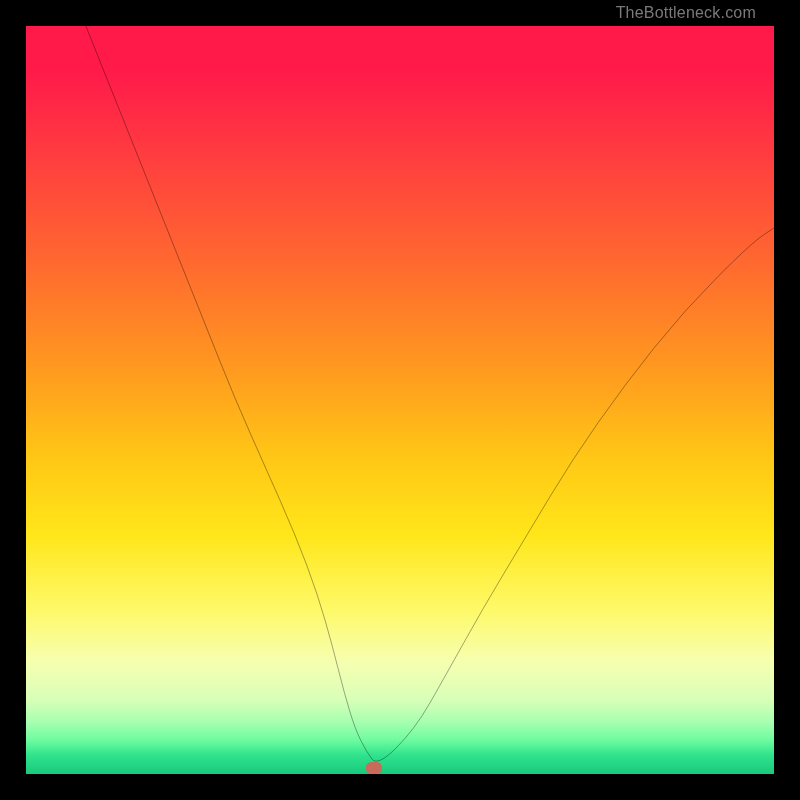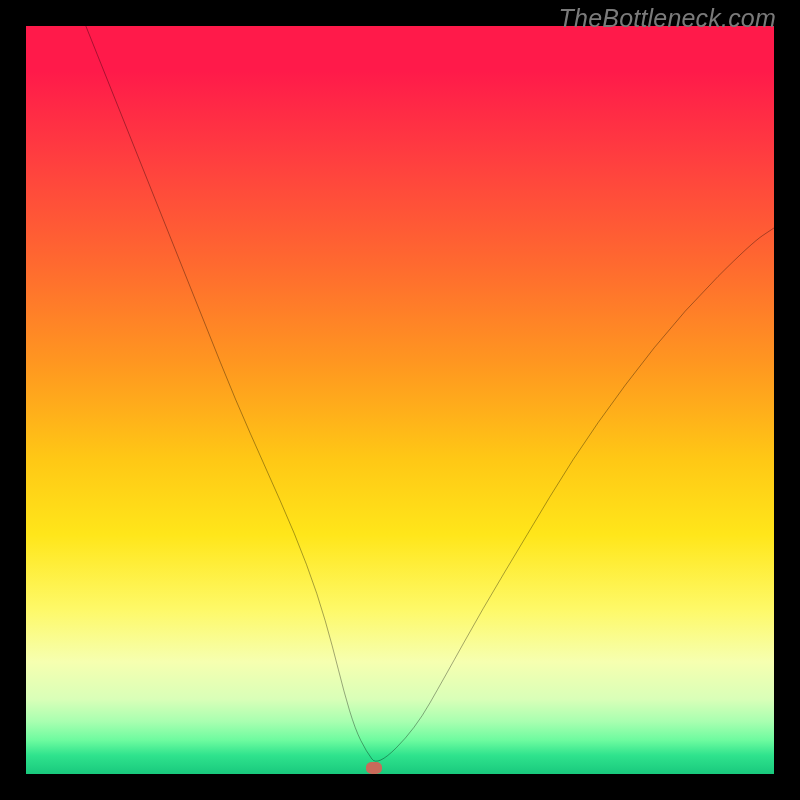--- a/index.html
+++ b/index.html
@@ -56,26 +56,25 @@
     position: absolute;
     width: 16px;
     height: 12px;
     border-radius: 6px / 5px;
     background: #c96a5a;
     transform: translate(-50%, -50%);
   }
   .watermark {
     position: absolute;
     top: 4px;
-    right: 24px;
+    right: 44px;
     color: #7a7a7a;
-    font-size: 25px;
+    font-size: 16px;
     font-weight: 500;
     letter-spacing: 0.2px;
-    font-style: italic;
   }
 </style>
 </head>
 <body>
 
 <div class="frame">
   <div class="plot">
     <div class="gradient"></div>
     <svg class="curve" viewBox="0 0 100 100" preserveAspectRatio="none">
       <path d="M 8 0 Q 8 0 10 5 Q 12 10 14 15 Q 16 20 18 25 Q 20 30 22 35 Q 24 40 26 45 Q 28.000000000000004 50 30 54.5 Q 32 59 34 63.5 Q 36 68 37.5 72 Q 39 76 40 79.5 Q 41 83 41.75 86 Q 42.5 89 43.25 91.5 Q 44 94 44.75 95.5 Q 45.5 97 46.25 98 Q 47 99 49.5 96.5 Q 52 94 54 90.5 Q 56.00000000000001 87 58.5 82.5 Q 61 78 64 73 Q 67 68 70 63 Q 73 58 76.5 53 Q 80 48 84 43 Q 88 38 92.5 33.5 Q 97 29 98.5 28 T 100 27" fill="none" stroke="#000" stroke-width="0.35" vector-effect="non-scaling-stroke" stroke-linecap="round" stroke-linejoin="round"></path>

